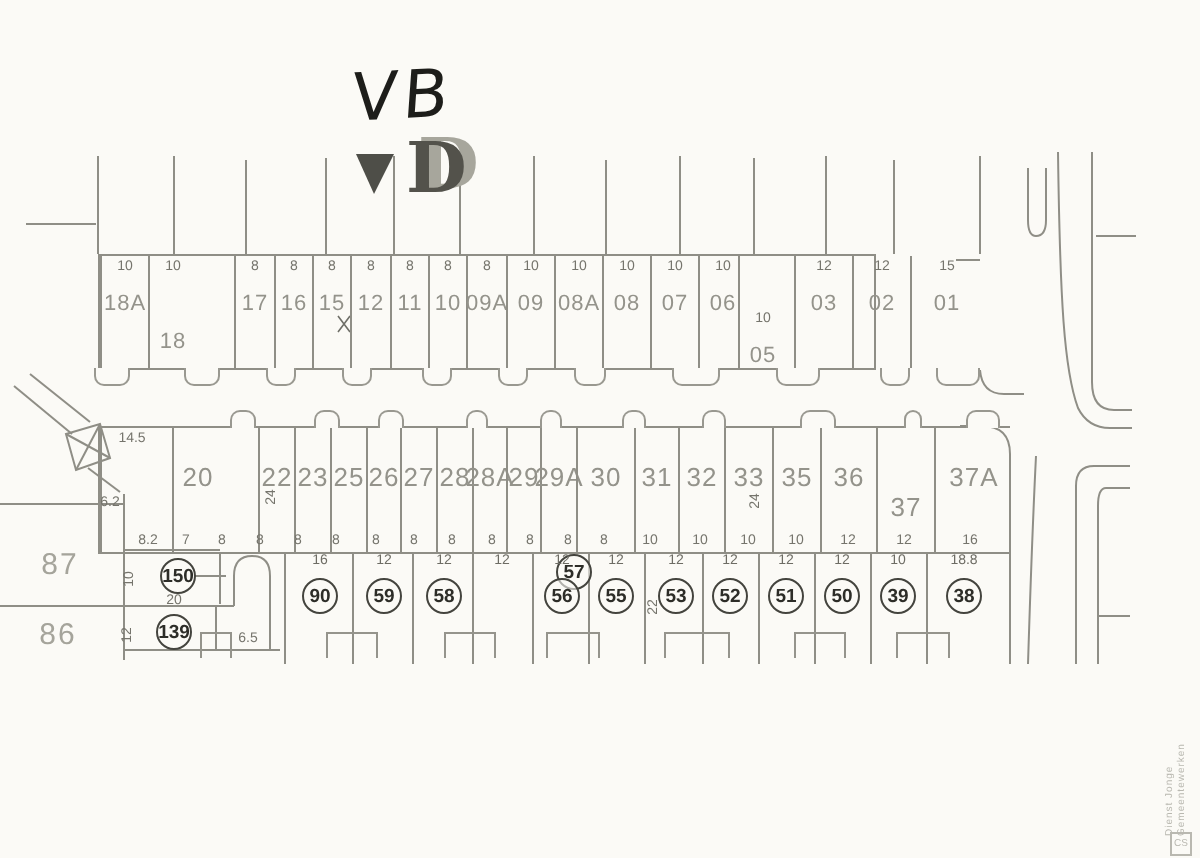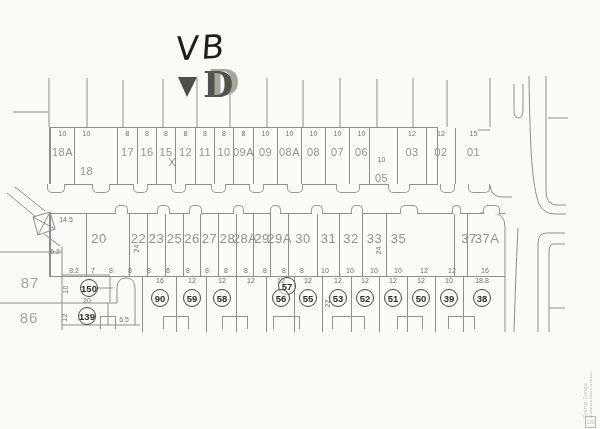--- a/index.html
+++ b/index.html
@@ -198,21 +198,24 @@
       </div>
       <div class="lot2" style="left: 289px; width: 23px;">
         <div class="num2" style="position: relative;">32</div>
       </div>
       <div class="lot2" style="left: 312px; width: 24px;">
         <div class="num2" style="position: relative;">33</div>
       </div>
       <div class="lot2" style="left: 336px; width: 24px;">
         <div class="num2" style="position: relative;">35</div>
       </div>
-      <div class="lot2" style="left: 404px; width: 29px;">
+      <div class="lot2" style="left: 360px; width: 28px;">
+        <div class="num2" style="position: relative;">36</div>
+      </div>
+      <div class="lot2" style="left: 388px; width: 29px; align-items: center;">
         <div class="num2" style="position: relative;">37</div>
       </div>
       <div class="lot2" style="left: 417px; width: 39px;">
         <div class="num2" style="position: relative;">37A</div>
       </div>
     </div>
     <div class="vsep" style="left: 142px; top: 277px; height: 55px;"></div>
     <div class="vsep" style="left: 176px; top: 277px; height: 55px;"></div>
     <div class="vsep" style="left: 206px; top: 277px; height: 55px;"></div>
     <div class="vsep" style="left: 236px; top: 277px; height: 55px;"></div>

